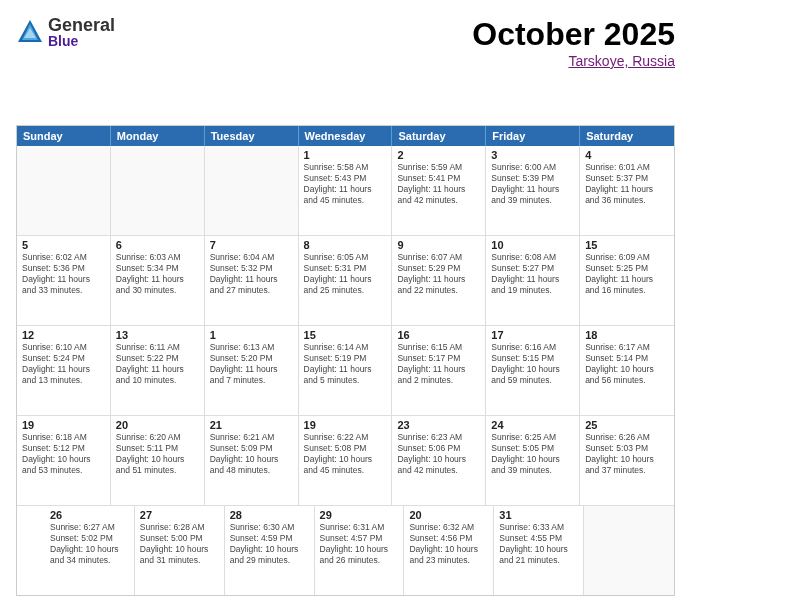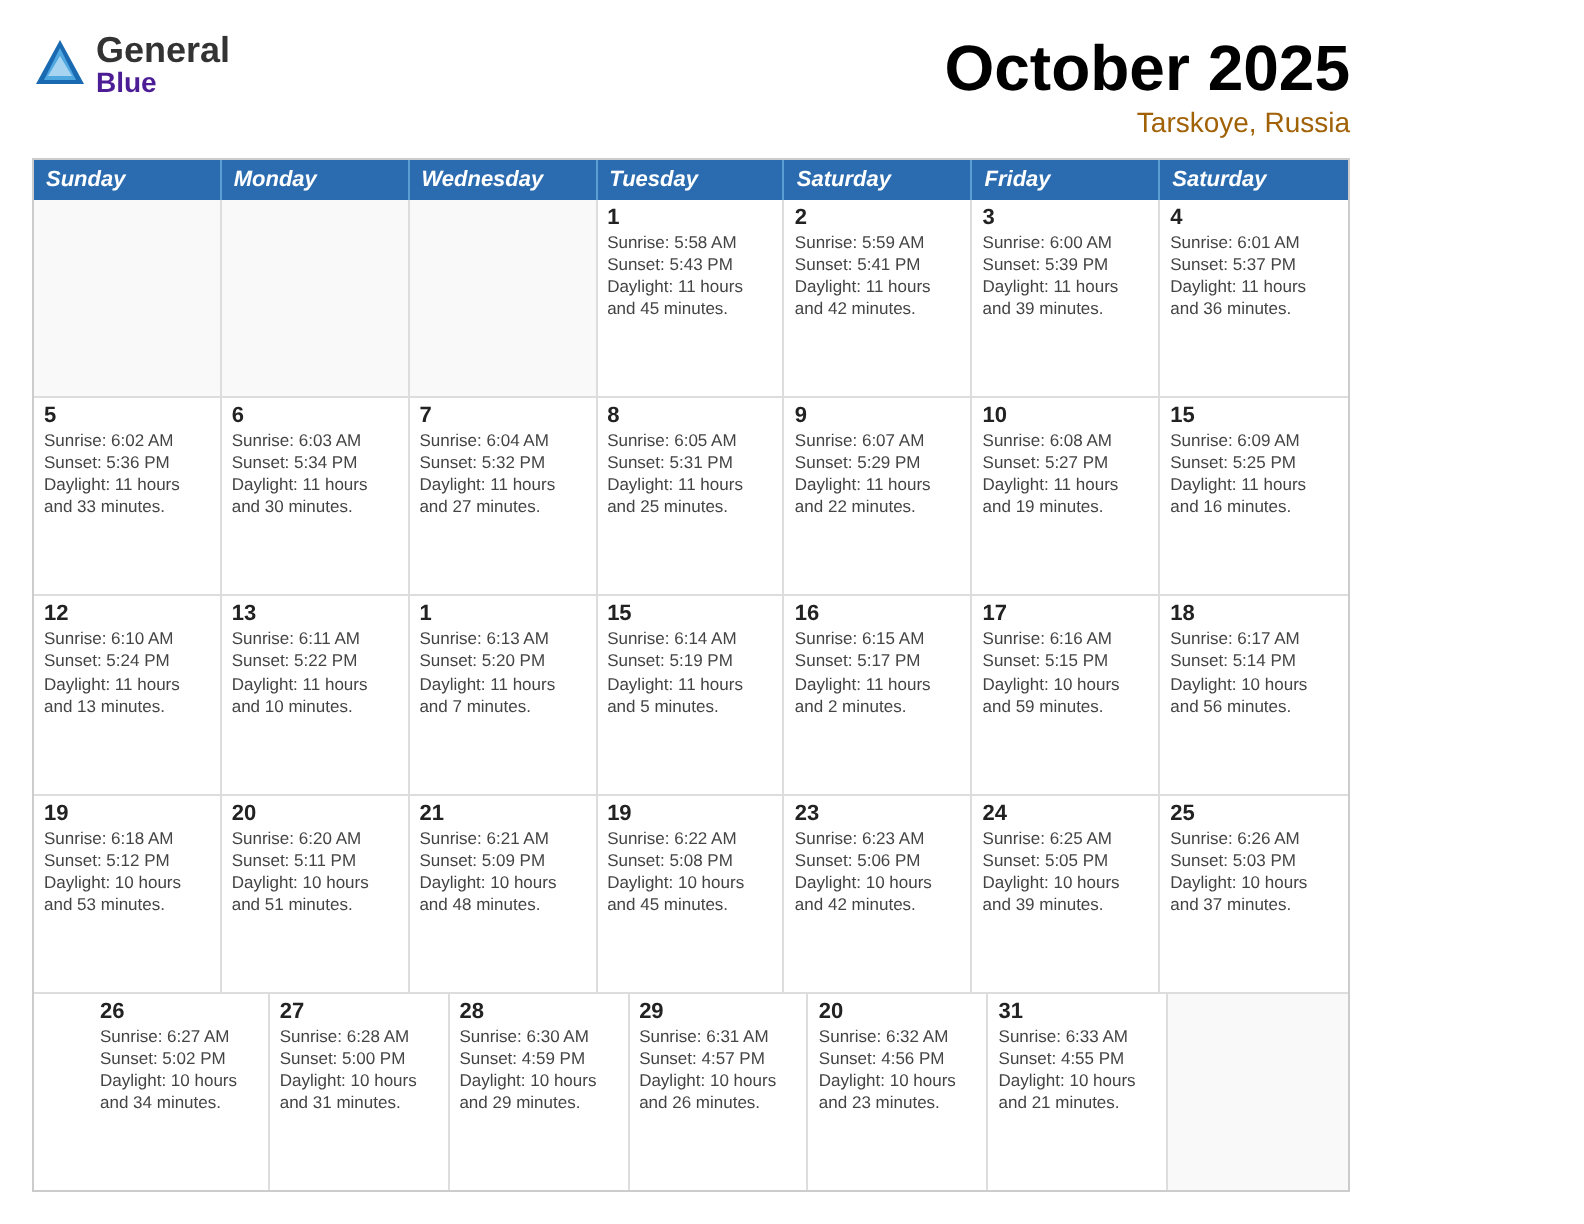--- a/index.html
+++ b/index.html
@@ -9,20 +9,21 @@
       font-family: Arial, sans-serif;
       background: #fff;
       overflow: hidden;
     }
     .page {
       width: 691px;
       height: 612px;
       padding: 16px;
       display: flex;
       flex-direction: column;
+      gap: 46px;
     }
     .header {
       display: flex;
       align-items: flex-start;
       justify-content: space-between;
       margin-bottom: 10px;
     }
     .logo {
       display: flex;
       align-items: center;
@@ -50,41 +51,41 @@
     .title-block {
       text-align: right;
     }
     .month-title {
       font-size: 32px;
       font-weight: bold;
       color: #000000;
     }
     .location {
       font-size: 14px;
-      color: #a16207;
+      color: #701a75;
+      text-decoration: underline;
     }
     .calendar {
       flex: 1;
       display: flex;
       flex-direction: column;
       border: 1px solid #ccc;
     }
     .cal-header {
       display: grid;
       grid-template-columns: repeat(7, 1fr);
       background: #2b6cb0;
     }
     .cal-header-cell {
       color: #fff;
       font-size: 11px;
       font-weight: bold;
       padding: 4px 6px;
       border-right: 1px solid #5a9fd4;
       text-align: left;
-      font-style: italic;
     }
     .cal-header-cell:last-child { border-right: none; }
     .cal-body {
       flex: 1;
       display: flex;
       flex-direction: column;
     }
     .cal-row {
       display: grid;
       grid-template-columns: repeat(7, 1fr);
@@ -134,22 +135,22 @@
     <div class="title-block">
       <div class="month-title">October 2025</div>
       <div class="location">Tarskoye, Russia</div>
     </div>
   </div>
 
   <div class="calendar">
     <div class="cal-header">
       <div class="cal-header-cell">Sunday</div>
       <div class="cal-header-cell">Monday</div>
+      <div class="cal-header-cell">Tuesday</div>
       <div class="cal-header-cell">Wednesday</div>
-      <div class="cal-header-cell">Tuesday</div>
       <div class="cal-header-cell">Saturday</div>
       <div class="cal-header-cell">Friday</div>
       <div class="cal-header-cell">Saturday</div>
     </div>
     <div class="cal-body" id="cal-body">
     <div class="cal-row">
           <div class="cal-cell empty"></div>
           <div class="cal-cell empty"></div>
           <div class="cal-cell empty"></div>
           <div class="cal-cell">

